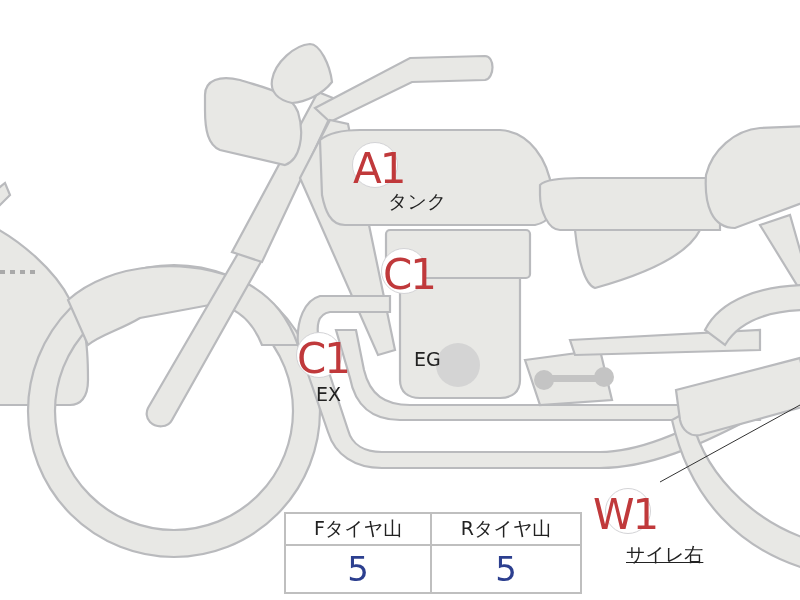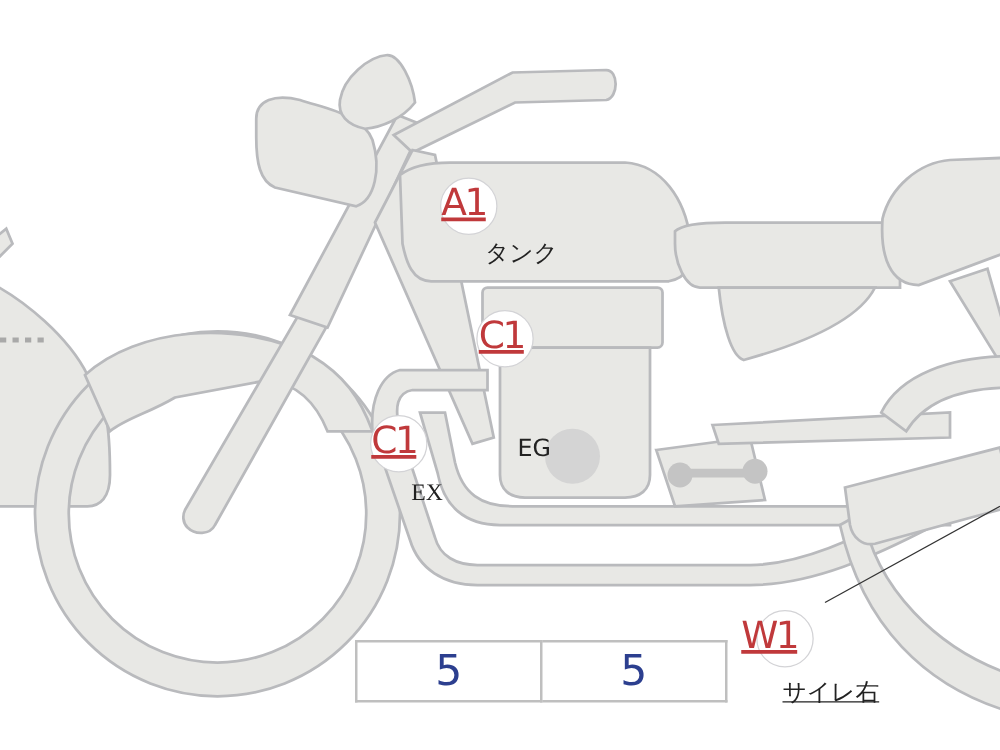--- a/index.html
+++ b/index.html
@@ -1,20 +1,20 @@
 <!DOCTYPE html>
 <html><head>
 <meta charset="utf-8">
 <style>
   html, body { margin: 0; padding: 0; background: #ffffff; }
   body { width: 800px; height: 600px; position: relative; overflow: hidden; font-family: "DejaVu Sans", sans-serif; }
   #diagram { position: absolute; left: 0; top: 0; width: 800px; height: 600px; }
   .part { fill: #e8e8e5; stroke: #b9babd; stroke-width: 2.2; }
   .badge { position: absolute; width: 46px; height: 46px; border-radius: 50%; background: #ffffff; border: 1.5px solid #d3d3d6; box-sizing: border-box; }
-  .badge-code { position: absolute; font-family: "DejaVu Sans", sans-serif; font-size: 30px; color: #c0393b; letter-spacing: -2px; line-height: 1; white-space: nowrap; text-decoration: underline; }
+  .badge-code { position: absolute; font-family: "DejaVu Sans", sans-serif; font-size: 42px; color: #c0393b; letter-spacing: -2px; line-height: 1; white-space: nowrap; }
   .callout-label { position: absolute; font-size: 19px; color: #222222; white-space: nowrap; line-height: 1; }
   #tread-table { position: absolute; left: 284px; top: 512px; width: 298px; border-collapse: collapse; background: #ffffff; }
   #tread-table td, #tread-table th { border: 2px solid #bfbfbf; text-align: center; padding: 0; }
   #tread-table th { height: 30px; font-weight: normal; font-size: 19px; color: #222222; }
   #tread-table td { height: 46px; font-size: 34px; color: #2c3f8f; }
 </style>
 </head>
 <body>
 
 <svg id="diagram" viewBox="0 0 800 600" xmlns="http://www.w3.org/2000/svg">
@@ -76,34 +76,38 @@
     <path class="part" d="M705,330 C720,300 760,285 810,285 L810,310 C770,310 740,320 725,345 Z"></path>
     <path class="part" d="M690,410 C700,470 750,520 810,540 L810,570 C740,550 690,500 672,420 Z"></path>
     <path class="part" d="M676,390 L800,358 L810,405 L700,435 C690,437 682,430 680,420 Z"></path>
   </g>
 
   <line x1="660" y1="482" x2="800" y2="405" stroke="#333333" stroke-width="1"></line>
 </svg>
 
 <div class="badge" style="left:352px;top:142px;"></div>
 <div class="badge-code" style="left:353px;top:148px;">A1</div>
-<div class="callout-label" style="left:388px;top:194px;">タンク</div>
+<div class="callout-label" style="left:388px;top:194px;font-family:Liberation Mono, monospace;">タンク</div>
 
 <div class="badge" style="left:381px;top:248px;"></div>
 <div class="badge-code" style="left:383px;top:254px;">C1</div>
 <div class="callout-label" style="left:414px;top:302px;margin-top:48px;">EG</div>
 
 <div class="badge" style="left:296px;top:332px;"></div>
 <div class="badge-code" style="left:297px;top:338px;">C1</div>
-<div class="callout-label" style="left:329px;top:385px;font-family:Liberation Serif, serif;">EX</div>
+<div class="callout-label" style="left:316px;top:385px;">EX</div>
 
 <div class="badge" style="left:605px;top:488px;"></div>
 <div class="badge-code" style="left:593px;top:494px;">W1</div>
 <div class="callout-label" style="left:626px;top:545px;text-decoration:underline;">サイレ右</div>
 
 <table id="tread-table">
   <tbody>
+      <tr>
+    <th>Fタイヤ山</th>
+    <th>Rタイヤ山</th>
+  </tr>
   <tr>
     <td>5</td>
     <td>5</td>
   </tr>
 </tbody>
   </table>
 
 </body></html>

